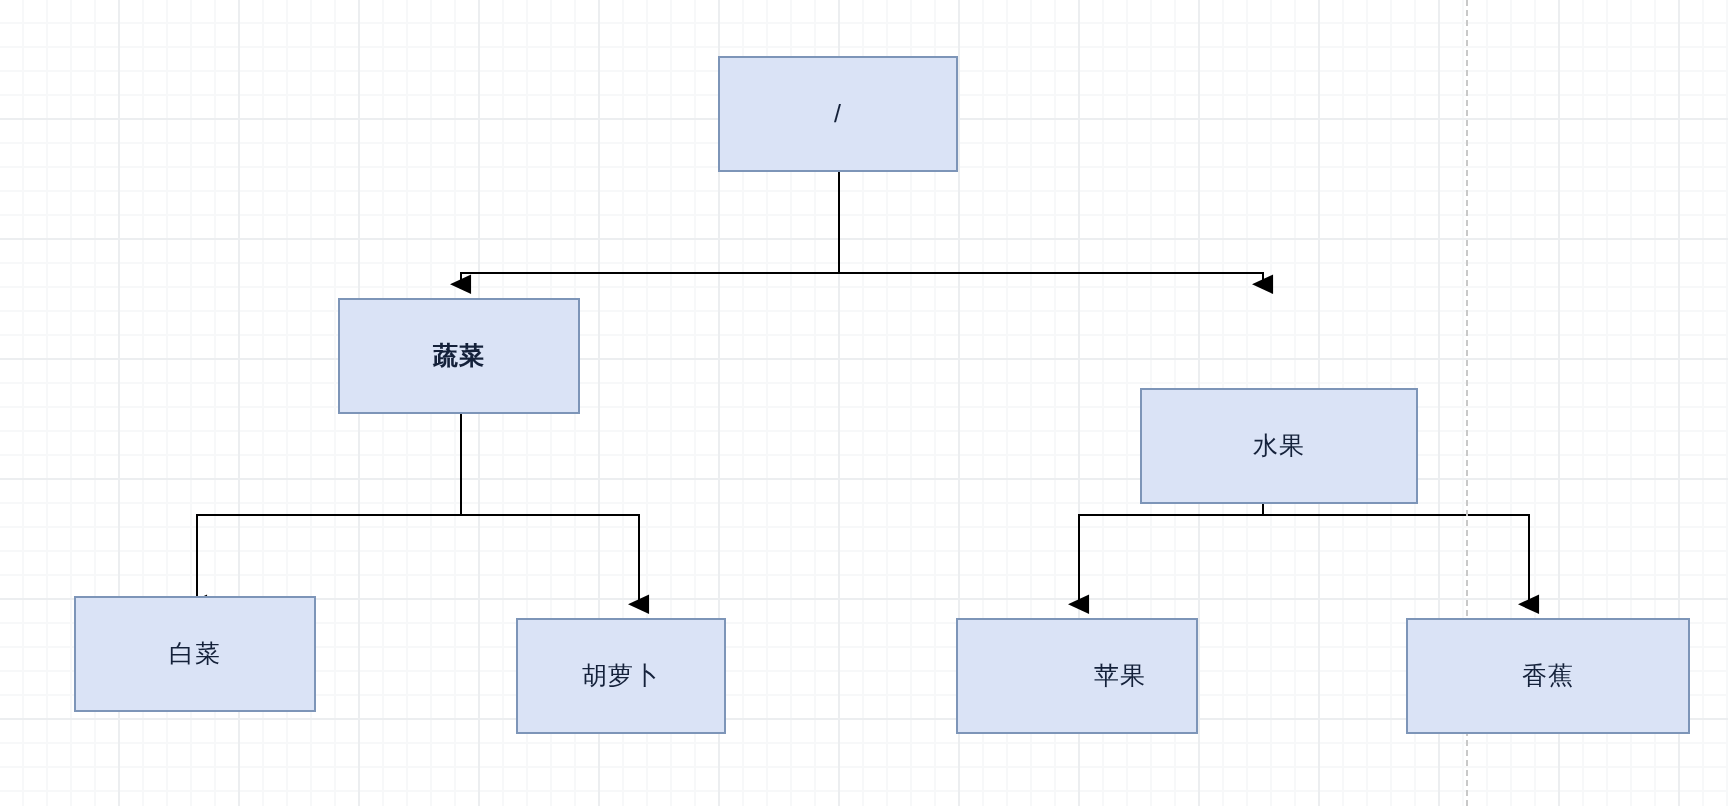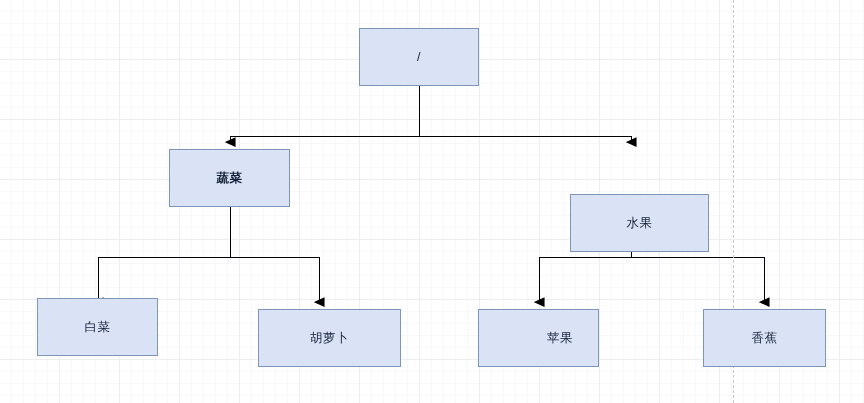--- a/index.html
+++ b/index.html
@@ -99,25 +99,25 @@
   </div>
 
   <div class="node" style="left:570px; top:149px; width:139px; height:58px;margin-top:45px;">
     <span class="node-label">水果</span>
   </div>
 
   <div class="node" style="left:37px; top:298px; width:121px; height:58px;">
     <span class="node-label">白菜</span>
   </div>
 
-  <div class="node" style="left:258px; top:309px; width:143px; height:58px;">
+  <div class="node" style="left:258px; top:309px; width:105px; height:58px;">
     <span class="node-label">胡萝卜</span>
   </div>
 
   <div class="node" style="left:478px; top:309px; width:121px; height:58px;padding-left:43px;">
     <span class="node-label">苹果</span>
   </div>
 
-  <div class="node" style="left:703px; top:309px; width:123px; height:58px;">
+  <div class="node" style="left:703px; top:309px; width:142px; height:58px;">
     <span class="node-label">香蕉</span>
   </div>
 
 </div>
 
 </body></html>

